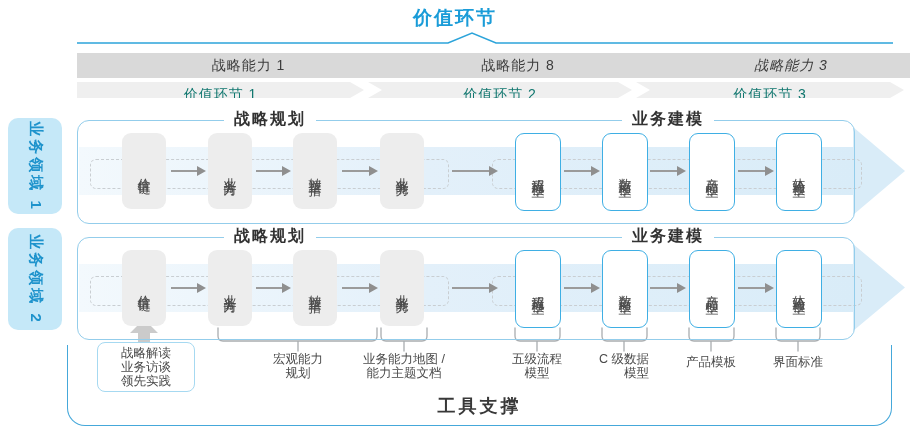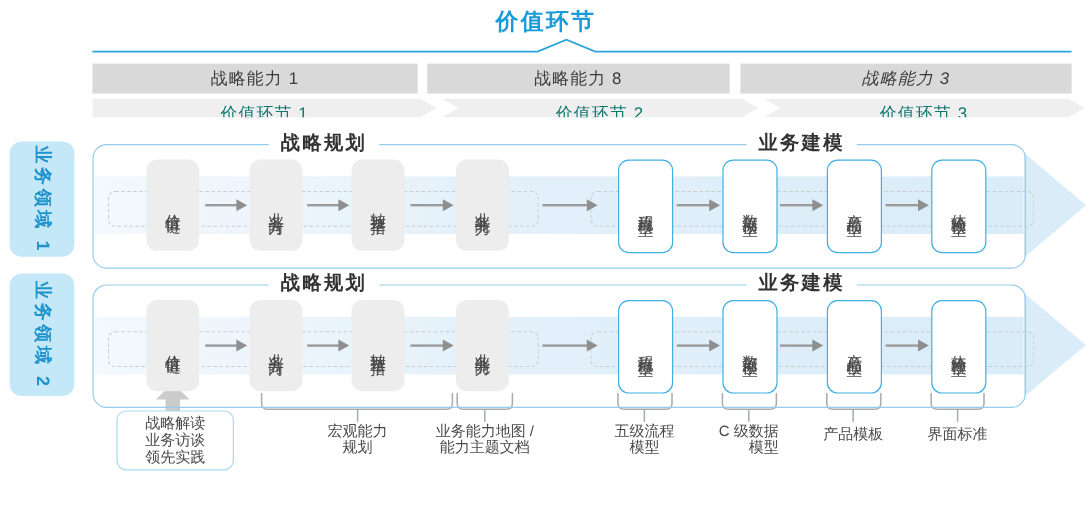--- a/index.html
+++ b/index.html
@@ -6,21 +6,21 @@
   body{font-family:"Liberation Sans","DejaVu Sans",sans-serif;}
   .stage{position:relative;width:910px;height:432px;background:#fff;overflow:hidden;}
 
   
   .title-row{position:absolute;left:0;right:0;top:5px;display:flex;justify-content:center;gap:34px;}
   .title-row span{font-size:19px;font-weight:bold;color:#1a9cd8;letter-spacing:2px;}
   svg.overlay{position:absolute;left:0;top:0;width:910px;height:432px;pointer-events:none;}
 
   
   .cap-bar{position:absolute;top:53px;height:25px;background:#d9d9d9;
-    font-size:14px;color:#3c3c3c;text-align:center;line-height:25px;letter-spacing:1px;}
+    font-size:14px;color:#3c3c3c;text-align:center;line-height:25px;letter-spacing:1px;padding-left:36px;}
 
   
   .val-seg{position:absolute;top:82px;height:16px;background:#efefef;
     font-size:14px;color:#0f766e;text-align:center;line-height:24px;letter-spacing:1px;}
   .val-first{clip-path:polygon(0 0,calc(100% - 14px) 0,100% 50%,calc(100% - 14px) 100%,0 100%);}
   .val-mid{clip-path:polygon(0 0,calc(100% - 14px) 0,100% 50%,calc(100% - 14px) 100%,0 100%,14px 50%);}
 
   
   .domain-tab{position:absolute;left:8px;width:54px;background:#c5e8f8;border-radius:10px;
     display:flex;align-items:center;justify-content:center;}
@@ -161,20 +161,23 @@
       <div class="flow-arrow" style="left: 342px; width: 34px; top: 287px;"></div>
       <div class="flow-arrow" style="left: 452px; width: 44px; top: 287px;"></div>
       <div class="flow-arrow" style="left: 564px; width: 34px; top: 287px;"></div>
       <div class="flow-arrow" style="left: 650px; width: 34px; top: 287px;"></div>
       <div class="flow-arrow" style="left: 738px; width: 34px; top: 287px;"></div>
       <div class="panel" style="top: 237px; height: 101px;"></div>
       <div class="sec-heading" style="left: 270px; top: 226px;">战略规划</div>
       <div class="sec-heading" style="left: 668px; top: 226px;">业务建模</div>
     </div>
 
+  <div class="footer-box">
+    <div class="footer-label">工具支撑</div>
+  </div>
 
   <svg class="overlay">
     <path d="M218 328 V336 Q218 341 223 341 H372 Q377 341 377 336 V328 M298 341 V351" fill="none" stroke="#a9adb0" stroke-width="1.3" stroke-linecap="round"></path>
     <path d="M381 328 V336 Q381 341 386 341 H422 Q427 341 427 336 V328 M404 341 V351" fill="none" stroke="#a9adb0" stroke-width="1.3" stroke-linecap="round"></path>
     <path d="M515 328 V336 Q515 341 520 341 H555 Q560 341 560 336 V328 M537 341 V351" fill="none" stroke="#a9adb0" stroke-width="1.3" stroke-linecap="round"></path>
     <path d="M602 328 V336 Q602 341 607 341 H642 Q647 341 647 336 V328 M624 341 V351" fill="none" stroke="#a9adb0" stroke-width="1.3" stroke-linecap="round"></path>
     <path d="M689 328 V336 Q689 341 694 341 H729 Q734 341 734 336 V328 M711 341 V351" fill="none" stroke="#a9adb0" stroke-width="1.3" stroke-linecap="round"></path>
     <path d="M776 328 V336 Q776 341 781 341 H815 Q820 341 820 336 V328 M798 341 V351" fill="none" stroke="#a9adb0" stroke-width="1.3" stroke-linecap="round"></path>
     <polygon points="144,319 130,333 138,333 138,346 150,346 150,333 158,333" fill="#cbcbcb"></polygon>
   </svg>

